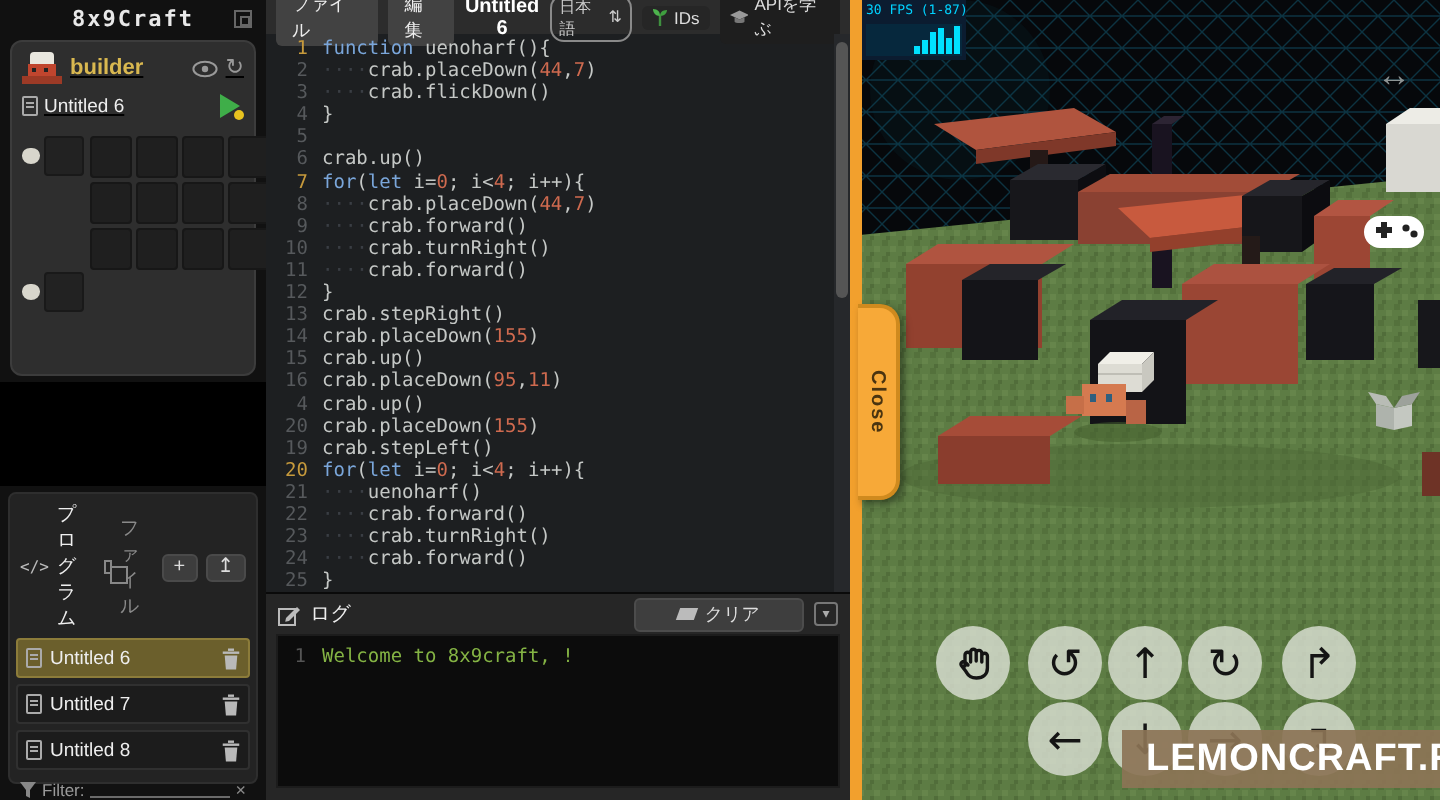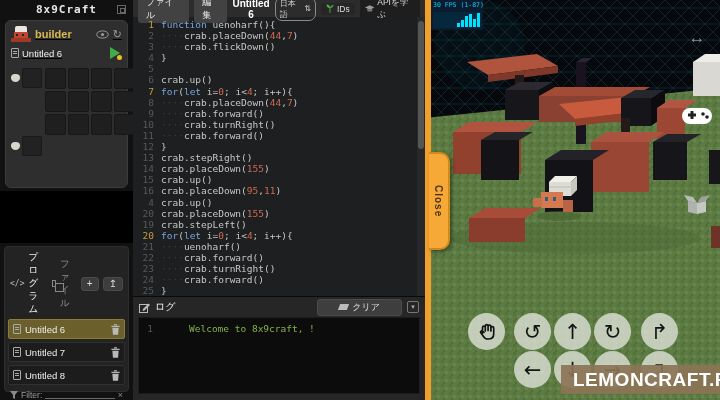--- a/index.html
+++ b/index.html
@@ -90,21 +90,21 @@
   .log-spacer{flex:1;}
   .clear-btn{background:#3e3e3e;border:1px solid #4c4c4c;border-radius:3px;color:#ddd;font-size:9px;
              padding:1px 21px;display:flex;align-items:center;gap:4px;}
   .eraser{width:9px;height:6px;background:#bbb;transform:skewX(-20deg);display:inline-block;}
   .log-dd{width:12px;height:12px;border:1px solid #777;border-radius:2px;color:#aaa;font-size:7px;
           display:flex;align-items:center;justify-content:center;}
   .log-body{background:#0c0c0c;margin:0 5px 6px 5px;flex:1;border:1px solid #1c1c1c;
             font-family:"DejaVu Sans Mono",monospace;font-size:9.5px;line-height:14px;padding-top:4px;}
   .log-line{display:flex;}
   .log-ln{width:22px;text-align:right;color:#555;padding-right:8px;flex:none;}
-  .log-text{color:#84b344;margin-left:28px;}
+  .log-text{color:#84b344;}
 
   
   .game{width:295px;height:400px;position:relative;flex:none;background:#06080b;overflow:hidden;}
   .scene{position:absolute;left:0;top:0;}
   .orange-strip{position:absolute;left:0;top:0;width:6px;height:400px;background:#f2a02d;z-index:5;}
   .close-tab{position:absolute;left:4px;top:152px;width:21px;height:98px;background:#f7a938;
              border:2px solid #cf8a1e;border-left:none;border-radius:0 10px 10px 0;z-index:6;
              display:flex;align-items:center;justify-content:center;box-shadow:2px 2px 4px rgba(0,0,0,.4);}
   .close-txt{writing-mode:vertical-rl;color:#4a3410;font-size:10px;font-weight:bold;letter-spacing:1px;}
   .fps-meter{position:absolute;left:6px;top:0;width:52px;height:30px;background:#0b1c30;z-index:4;padding:1px 2px;}

